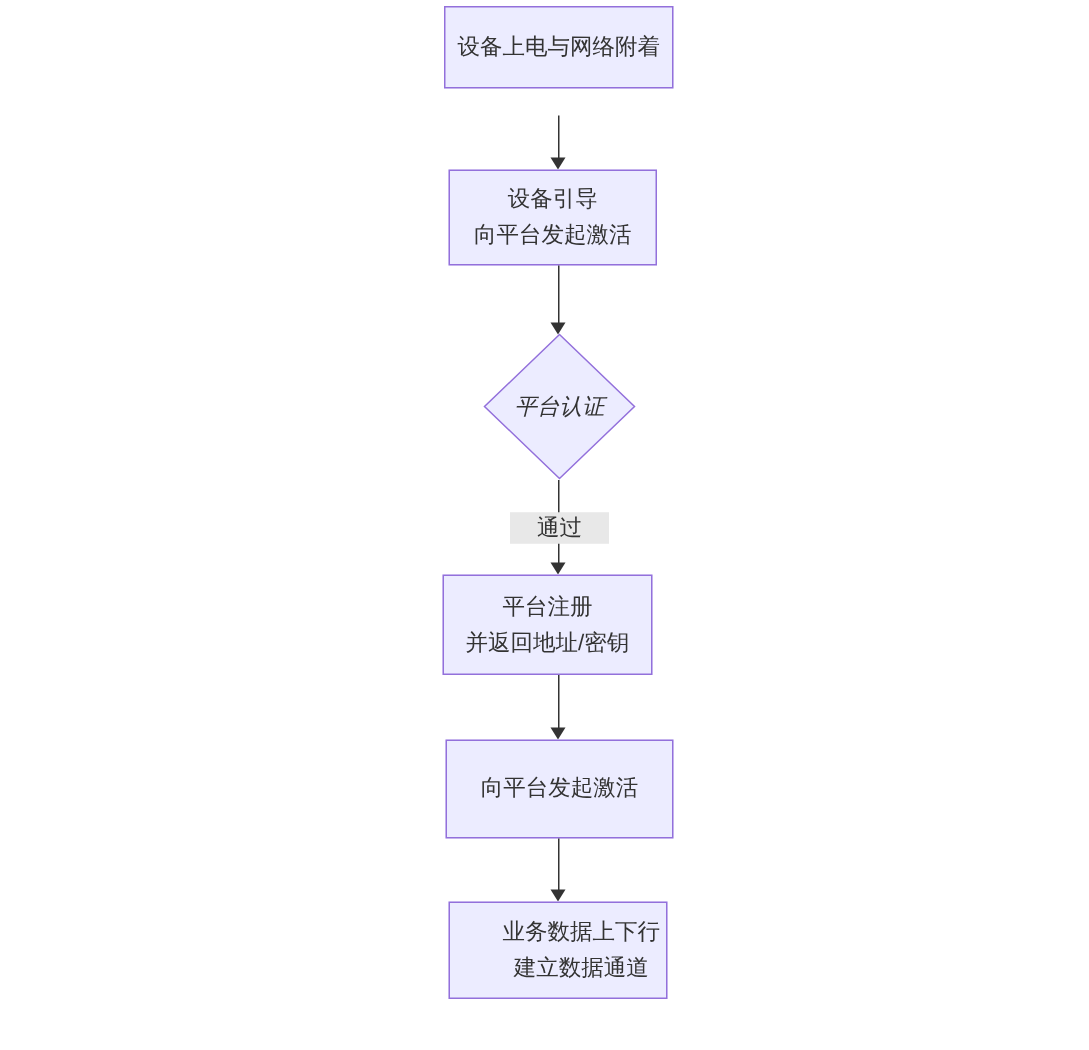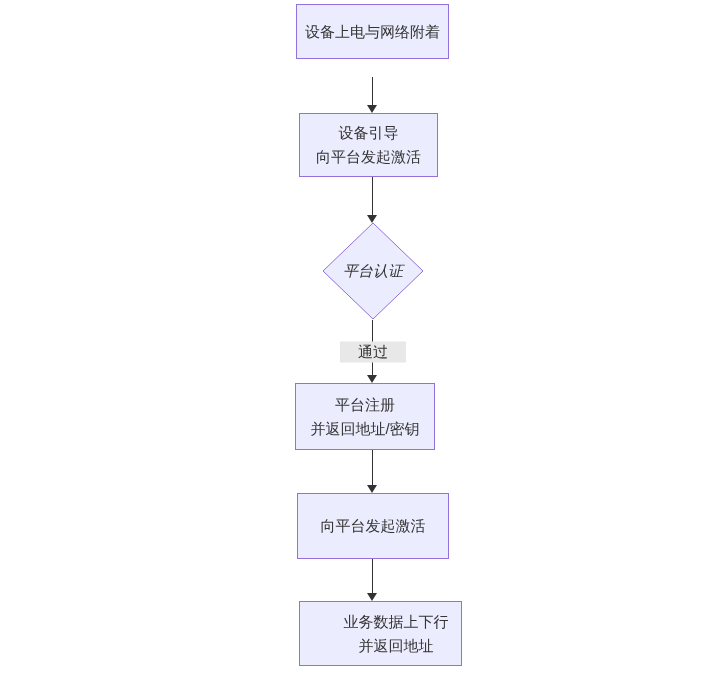--- a/index.html
+++ b/index.html
@@ -20,21 +20,21 @@
     background:var(--node-fill);
     border:1px solid var(--node-border);
     display:flex;flex-direction:column;align-items:center;justify-content:center;
     text-align:center;
     font-size:15px;line-height:24px;color:var(--text-color);
   }
   .n1{left:296px;top:4px;width:153px;height:55px;font-size:14px;line-height:22px;}
   .n2{left:299px;top:113px;width:139px;height:64px;}
   .n4{left:295px;top:383px;width:140px;height:67px;}
   .n5{left:297px;top:493px;width:152px;height:66px;}
-  .n6{left:299px;top:601px;width:163px;height:65px;padding-left:31px;}
+  .n6{left:299px;top:601px;width:146px;height:65px;padding-left:31px;}
 
   .node.diamond{
     position:absolute;left:322px;top:222px;width:102px;height:98px;
   }
   .node.diamond svg{position:absolute;left:0;top:0;width:102px;height:98px;display:block;}
   .node.diamond polygon{fill:var(--node-fill);stroke:var(--node-border);stroke-width:1;}
   .diamond-label{
     position:absolute;left:0;top:0;width:100%;height:100%;
     display:flex;align-items:center;justify-content:center;
     font-size:15px;color:var(--text-color);font-style:italic;
@@ -110,16 +110,16 @@
     <div>向平台发起激活</div>
   </div>
 
   <div class="edge e5">
     <div class="shaft"></div>
     <div class="head"></div>
   </div>
 
   <div class="node rect n6">
     <div>业务数据上下行</div>
-    <div>并返回地址</div>
+    <div>建立数据通道</div>
   </div>
 
 </div>
 
 </body></html>

